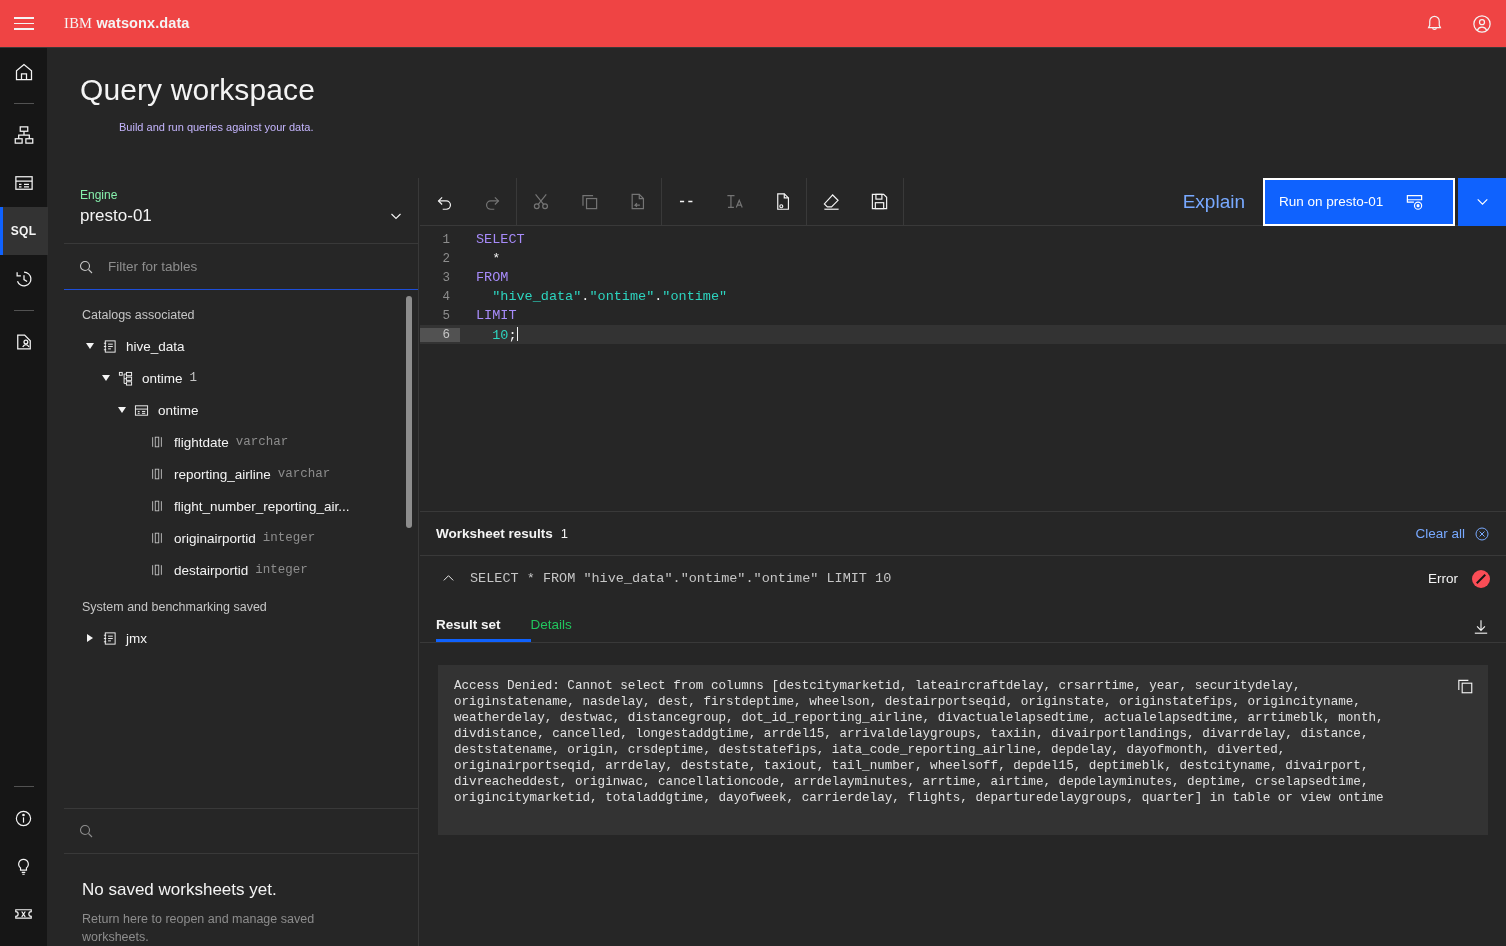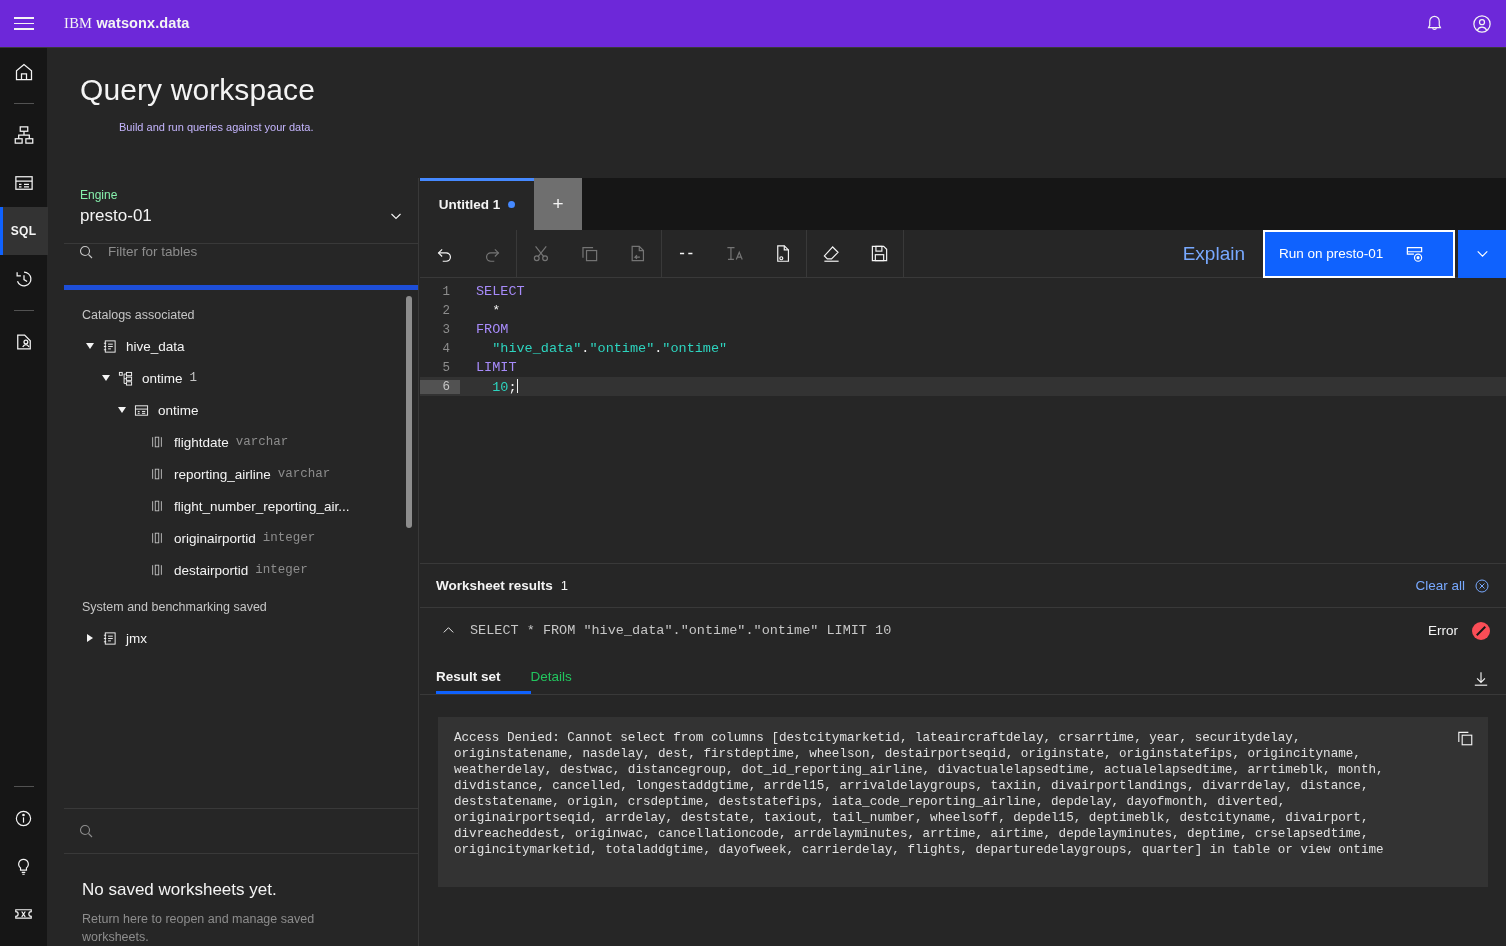--- a/index.html
+++ b/index.html
@@ -7,21 +7,21 @@
     width: 1506px; height: 946px;
     background: #161616;
     font-family: "Liberation Sans", sans-serif;
     overflow: hidden;
   }
   .app { position: relative; width: 1506px; height: 946px; background: #262626; }
 
   
   .header {
     position: absolute; top: 0; left: 0; width: 1506px; height: 48px;
-    background: #6d28d9; display: flex; align-items: center;
+    background: #ef4444; display: flex; align-items: center;
     border-bottom: 1px solid #393939;
   }
   .hamburger {
     width: 48px; height: 47px; display: flex; align-items: center; justify-content: center;
     cursor: pointer;
   }
   .hamburger .bars { width: 20px; }
   .hamburger .bars i { display: block; height: 1.6px; background: #f4f4f4; margin: 4px 0; }
   .brand {
     color: #f4f4f4; font-size: 14.5px; letter-spacing: .1px; margin-left: 16px;
@@ -63,21 +63,21 @@
     position: absolute; top: 178px; left: 64px; width: 355px; height: 768px;
     background: #262626; border-right: 1px solid #393939;
     display: flex; flex-direction: column;
   }
   .engine-box { height: 66px; border-bottom: 1px solid #393939; position: relative; padding: 10px 16px 0 16px; }
   .engine-label { font-size: 12px; color: #86efac; }
   .engine-value { font-size: 17px; color: #f4f4f4; margin-top: 4px; }
   .engine-caret { position: absolute; right: 14px; top: 30px; }
 
   .filter-box {
-    height: 46px; border-bottom: 5px solid #1d4ed8; display: flex; align-items: flex-start;
+    height: 46px; border-bottom: 1px solid #1d4ed8; display: flex; align-items: center;
     padding-left: 14px; gap: 14px;
   }
   .filter-input {
     background: transparent; border: none; outline: none; color: #c6c6c6;
     font-size: 13.5px; font-family: "Liberation Sans", sans-serif; width: 270px;
   }
   .filter-input::placeholder { color: #8d8d8d; }
 
   .tree-scroll { flex: 1 1 auto; overflow: hidden; position: relative; padding-top: 12px; }
   .tree-section { font-size: 12.5px; color: #c6c6c6; padding: 6px 0 8px 18px; }
@@ -457,27 +457,20 @@
     </div>
 
     <div class="saved-empty">
       <h4>No saved worksheets yet.</h4>
       <p>Return here to reopen and manage saved worksheets.</p>
     </div>
   </div>
 
   <div class="editor-col">
 
-    <div class="tabbar">
-      <div class="tab">
-        <span>Untitled 1</span>
-        <span class="dot"></span>
-      </div>
-      <div class="tab-add">+</div>
-    </div>
 
     <div class="toolbar">
       <div class="tgroup">
         <div class="tbtn">
           <svg width="19" height="19" viewBox="0 0 32 32" fill="none" stroke="#f4f4f4" stroke-width="2">
             <path d="M12 9L6 15l6 6"></path>
               <path d="M6 15h13a7 7 0 0 1 0 14h-6"></path>
           </svg>
         </div>
         <div class="tbtn dim">

